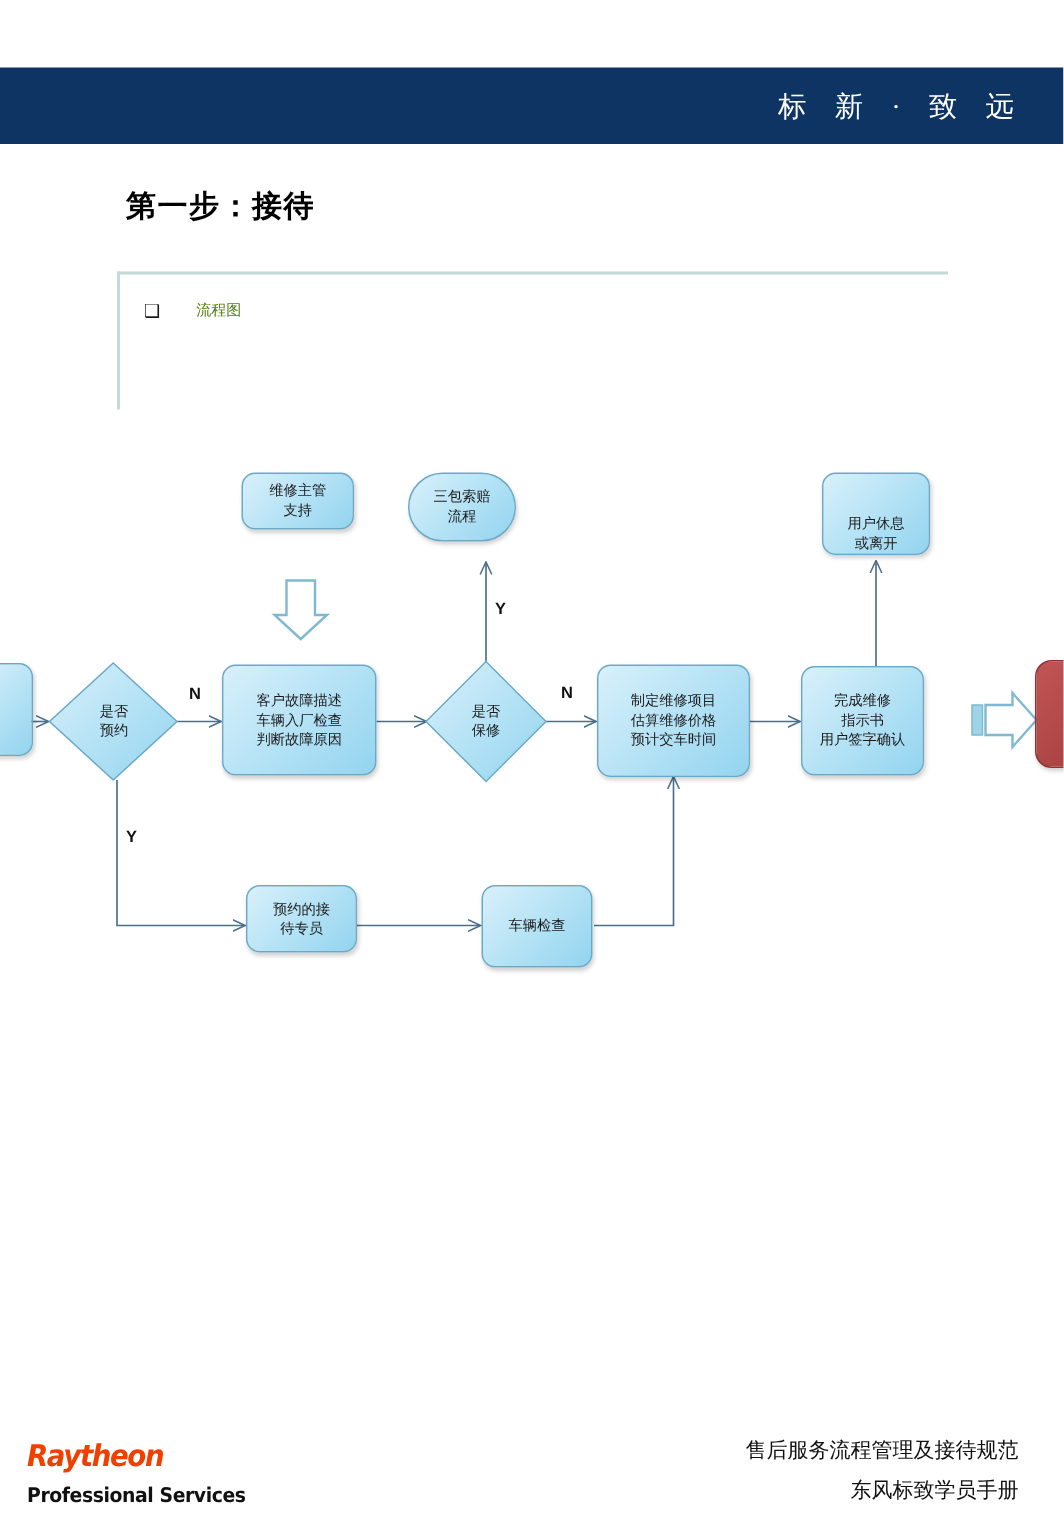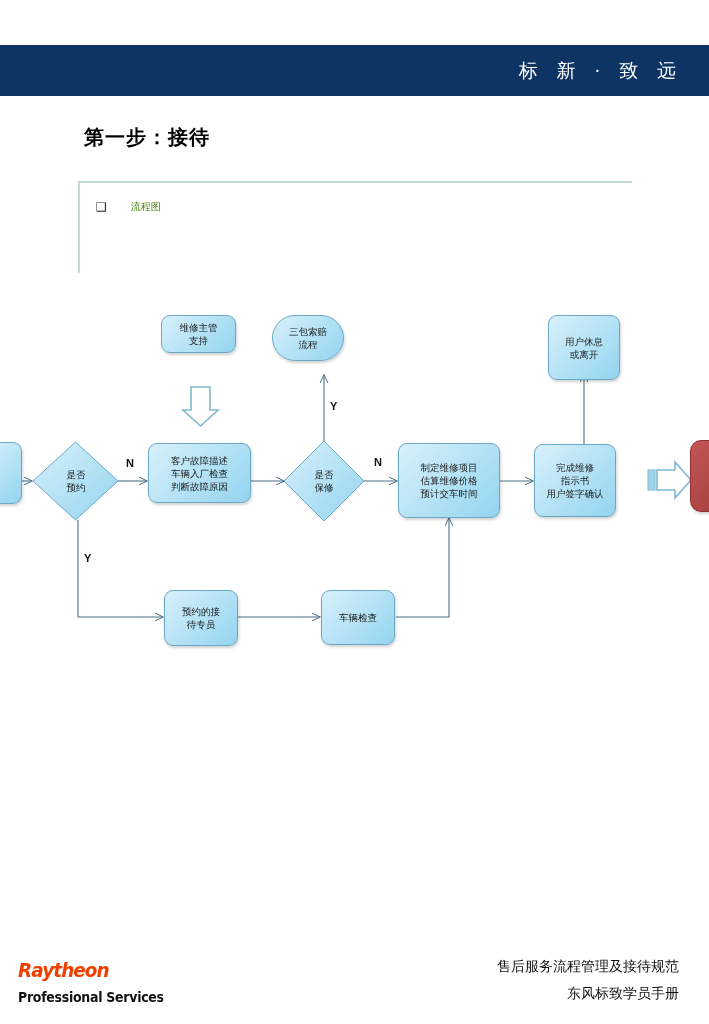--- a/index.html
+++ b/index.html
@@ -279,31 +279,31 @@
   <div class="node node-box" style="left:161px; top:25px; width:75px; height:38px;">
     <span style="white-space:pre-line;">维修主管
 支持</span>
   </div>
 
   <div class="node node-box" style="left:272px; top:25px; width:72px; height:46px;border-radius:24px;">
     <span style="white-space:pre-line;">三包索赔
 流程</span>
   </div>
 
-  <div class="node node-box" style="left:548px; top:25px; width:72px; height:65px;">
+  <div class="node node-box" style="left:548px; top:25px; width:72px; height:55px;align-items:flex-end;">
     <span style="white-space:pre-line;">用户休息
 或离开</span>
   </div>
 
   <div class="node-diamond-label" style="left:45px; top:170px; width:62px; height:42px;">
     <span style="white-space:pre-line;">是否
 预约</span>
   </div>
 
-  <div class="node node-box" style="left:148px; top:153px; width:103px; height:60px;">
+  <div class="node node-box" style="left:148px; top:153px; width:103px; height:74px;">
     <span style="white-space:pre-line;">客户故障描述
 车辆入厂检查
 判断故障原因</span>
   </div>
 
   <div class="node-diamond-label" style="left:295px; top:170px; width:58px; height:42px;">
     <span style="white-space:pre-line;">是否
 保修</span>
   </div>
 
@@ -312,21 +312,21 @@
 估算维修价格
 预计交车时间</span>
   </div>
 
   <div class="node node-box" style="left:534px; top:154px; width:82px; height:73px;">
     <span style="white-space:pre-line;">完成维修
 指示书
 用户签字确认</span>
   </div>
 
-  <div class="node node-box" style="left:164px; top:300px; width:74px; height:56px;">
+  <div class="node node-box" style="left:164px; top:300px; width:74px; height:45px;">
     <span style="white-space:pre-line;">预约的接
 待专员</span>
   </div>
 
   <div class="node node-box" style="left:321px; top:300px; width:74px; height:55px;">
     <span style="white-space:pre-line;">车辆检查</span>
   </div>
 
   <div class="edge-label" style="left:126px; top:167px;">N</div>
   <div class="edge-label" style="left:84px; top:262px;">Y</div>

